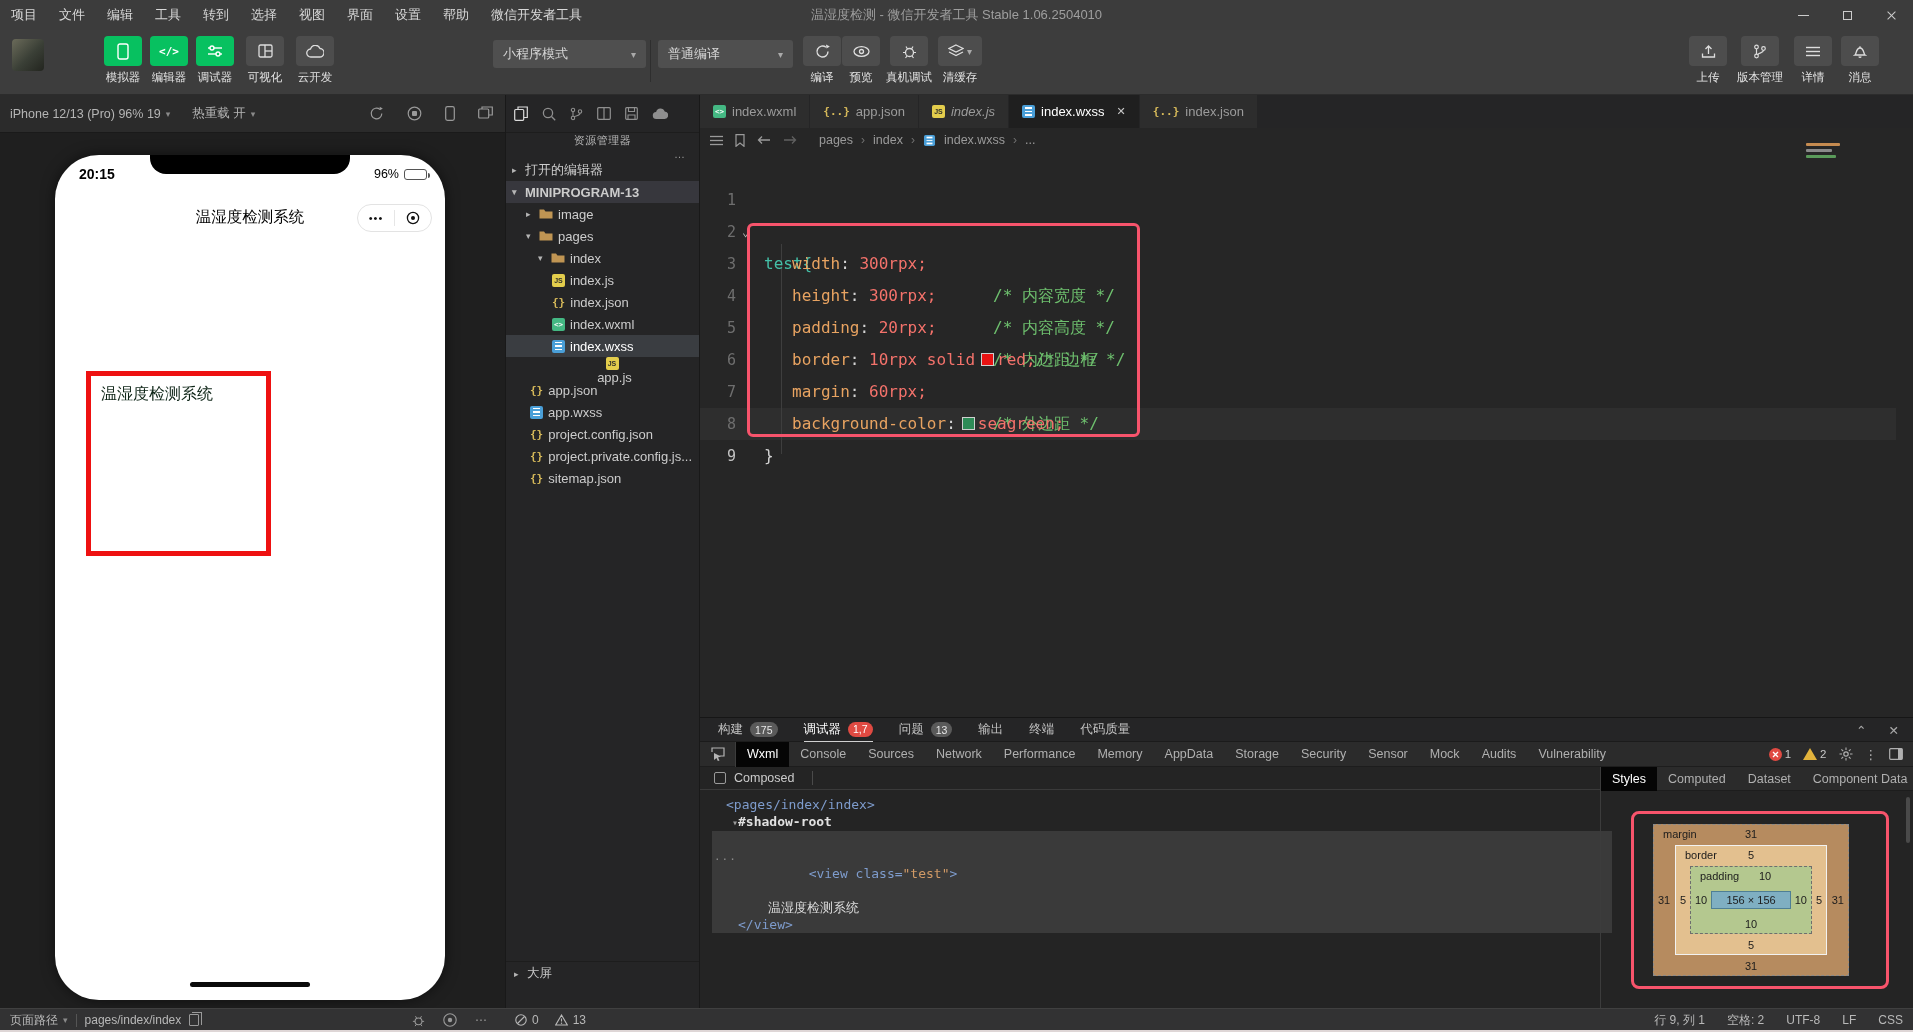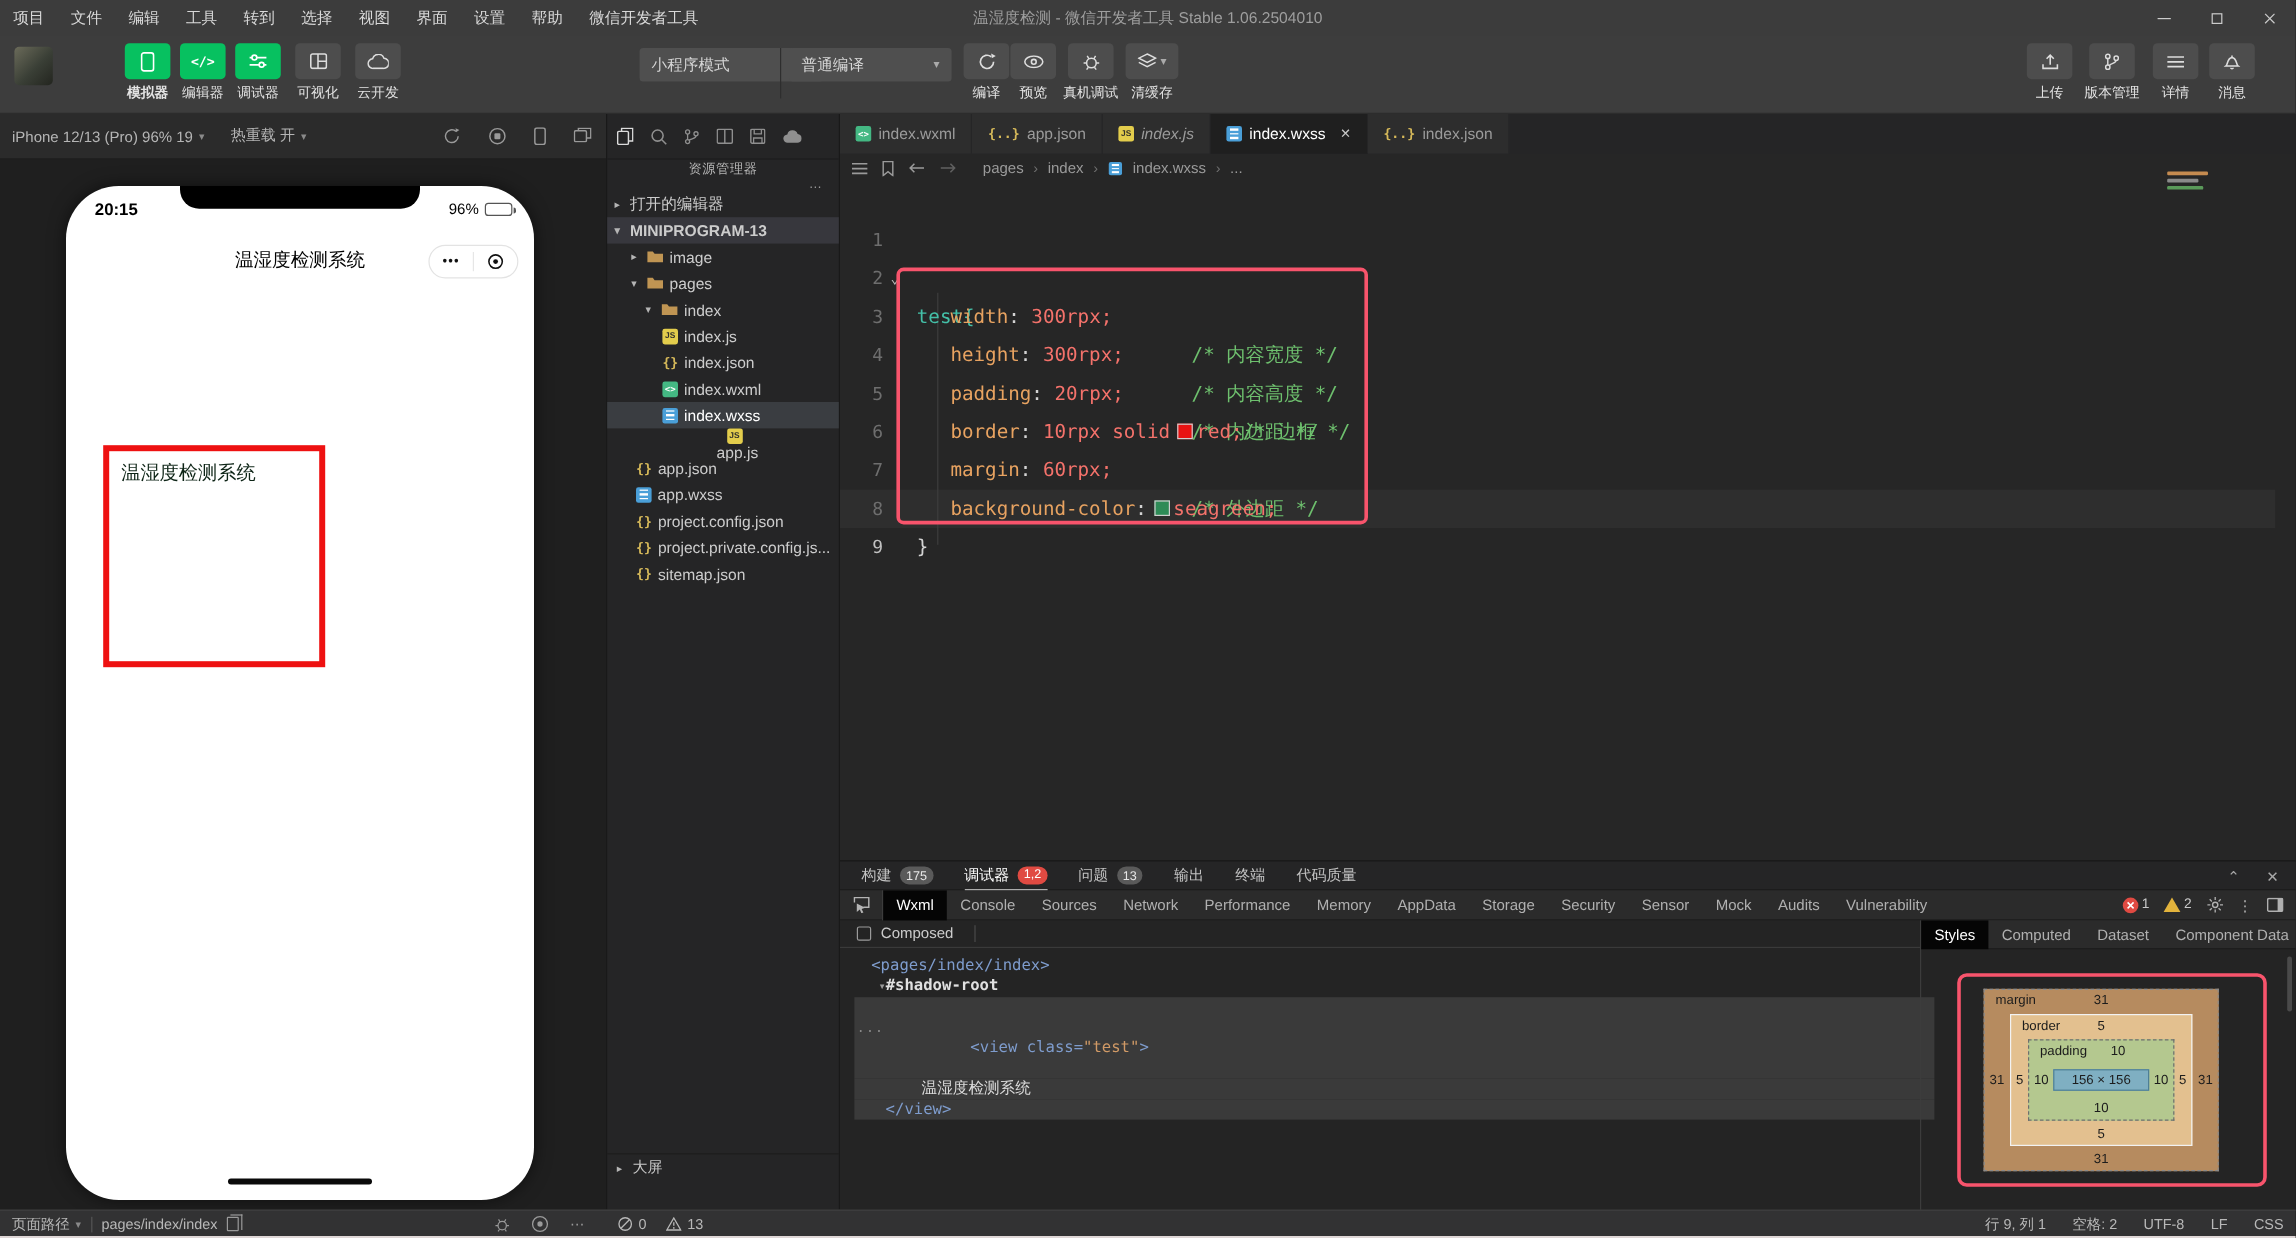--- a/index.html
+++ b/index.html
@@ -214,21 +214,21 @@
       </div>
     <div class="win-btn">
         <span class="glyph-close"></span>
       </div>
   </div>
 </div>
 
 <div id="toolbar">
   <div id="avatar"></div>
 
-  <div class="tb-item" style="left:100px;font-weight:bold;">
+  <div class="tb-item" style="left:100px;">
     <div class="tb-btn green">
         <span>
       <svg width="12" height="17" viewBox="0 0 12 17">
             <rect x="1" y="1" width="10" height="15" rx="2" fill="none" stroke="#fff" stroke-width="1.4"></rect>
           </svg>
         </span>
       </div>
     <div class="tb-label">模拟器</div>
   </div>
   <div class="tb-item" style="left:146px;">
@@ -266,21 +266,21 @@
     <div class="tb-btn gray">
         <span>
       <svg width="18" height="13" viewBox="0 0 18 13">
             <path d="M5 12 a4 4 0 0 1 -.5-8 a5 5 0 0 1 9.5-.5 a3.5 3.5 0 0 1 -.5 8.5 z" fill="none" stroke="#ddd" stroke-width="1.3"></path>
           </svg>
         </span>
       </div>
     <div class="tb-label">云开发</div>
   </div>
 
-  <div class="tb-dropdown" style="left:493px; width:153px;margin-left:40px;">
+  <div class="tb-dropdown" style="left:493px; width:153px;">
     <span>小程序模式</span>
     <span class="dd-caret">▾</span>
   </div>
   <div class="tb-sep" style="left:650px;"></div>
   <div class="tb-dropdown" style="left:658px; width:135px;">
     <span>普通编译</span>
     <span class="dd-caret">▾</span>
   </div>
 
   <div class="tb-item" style="left:799px;">
@@ -698,21 +698,21 @@
 </div>
 
 <div id="debugger">
   <div id="dbg-tabs">
     <span class="dbg-tab">
       <span>构建</span>
       <span class="pill">175</span>
     </span>
     <span class="dbg-tab active">
       <span>调试器</span>
-      <span class="pill red">1,2</span>
+      <span class="pill red">1,7</span>
     </span>
     <span class="dbg-tab">
       <span>问题</span>
       <span class="pill">13</span>
     </span>
     <span class="dbg-tab">
         <span>输出</span>
       </span>
     <span class="dbg-tab">
         <span>终端</span>

